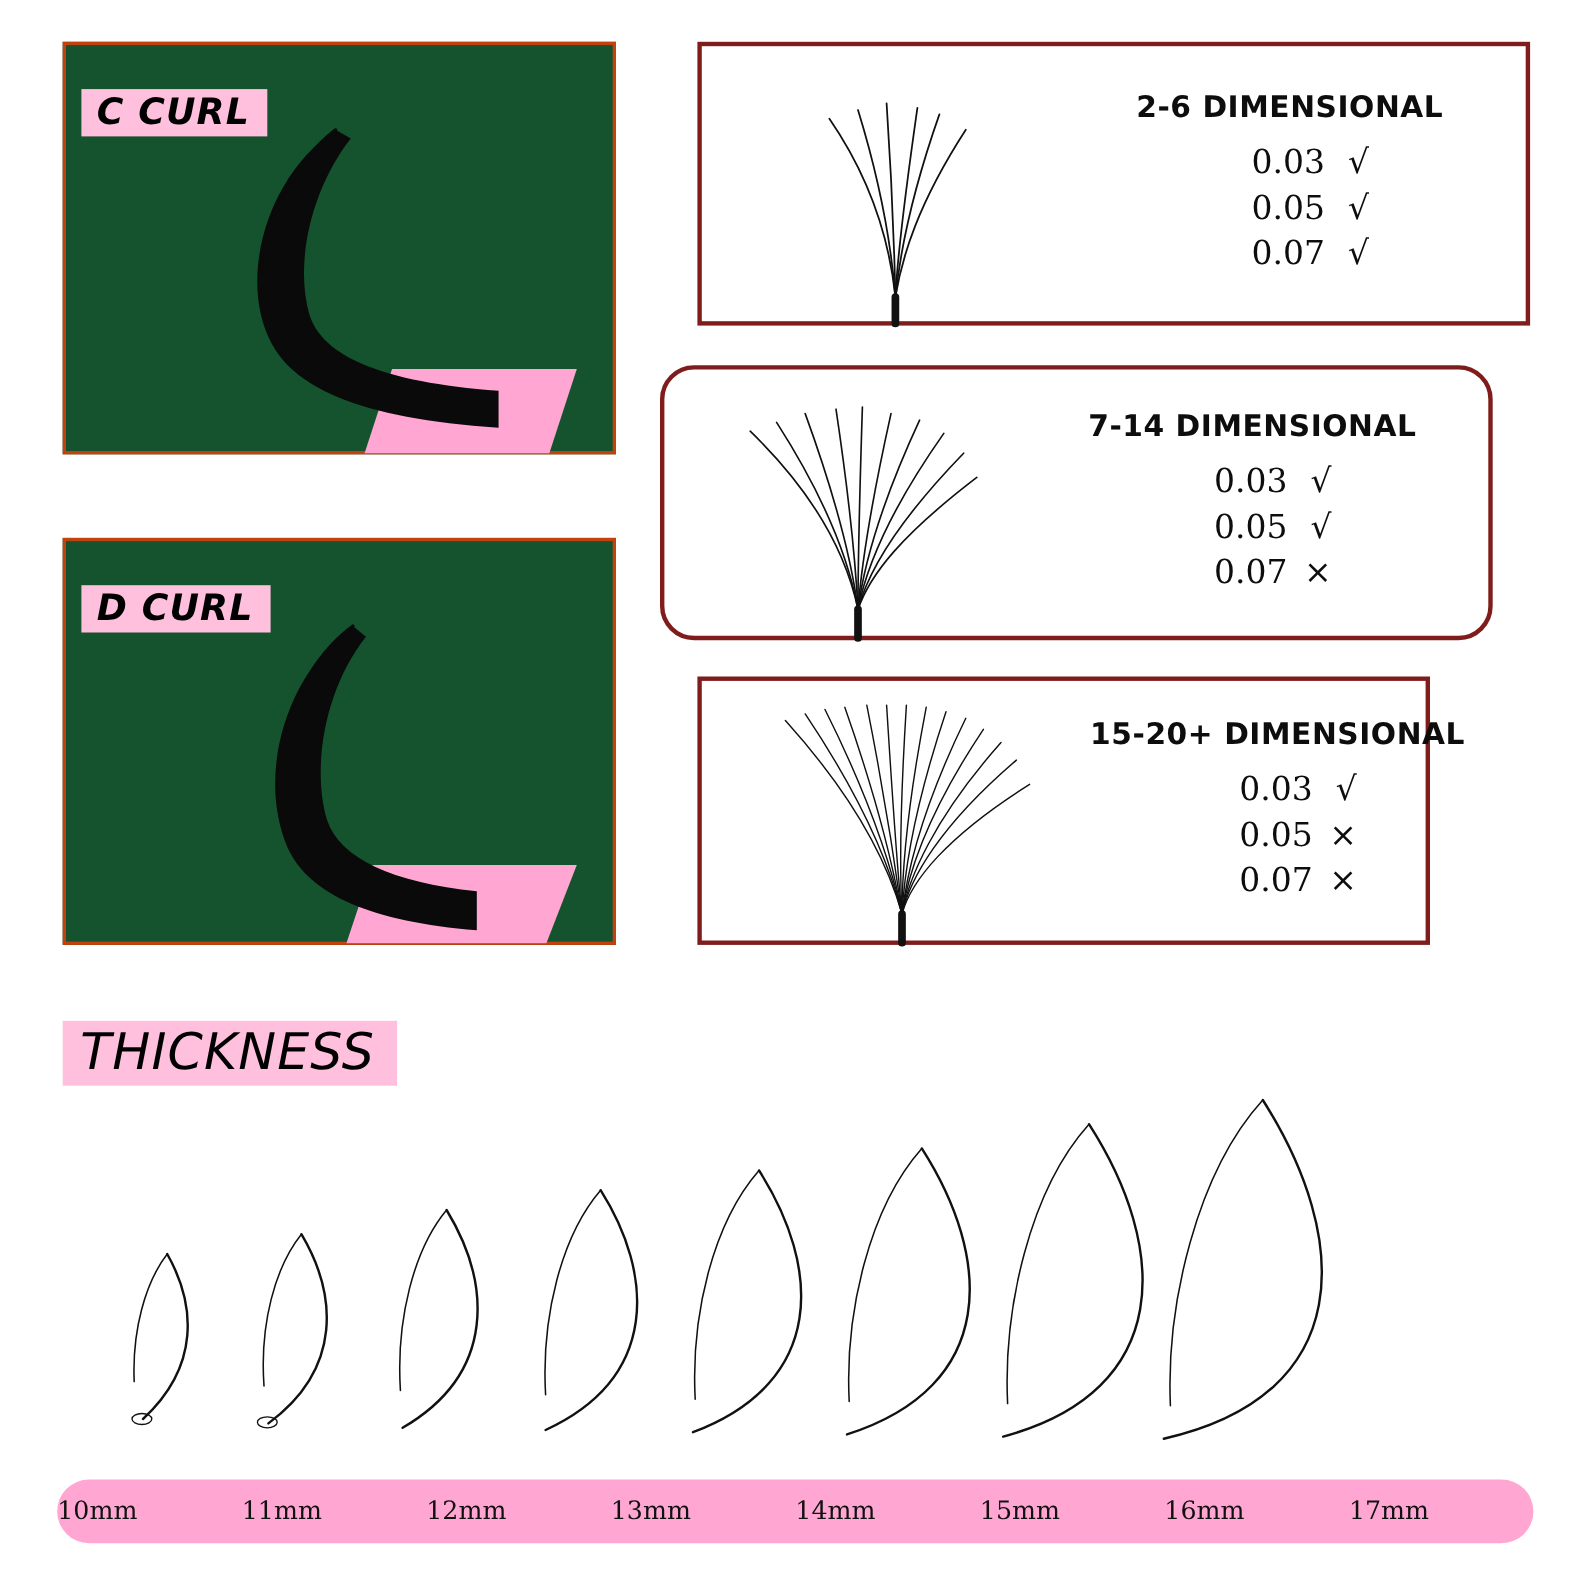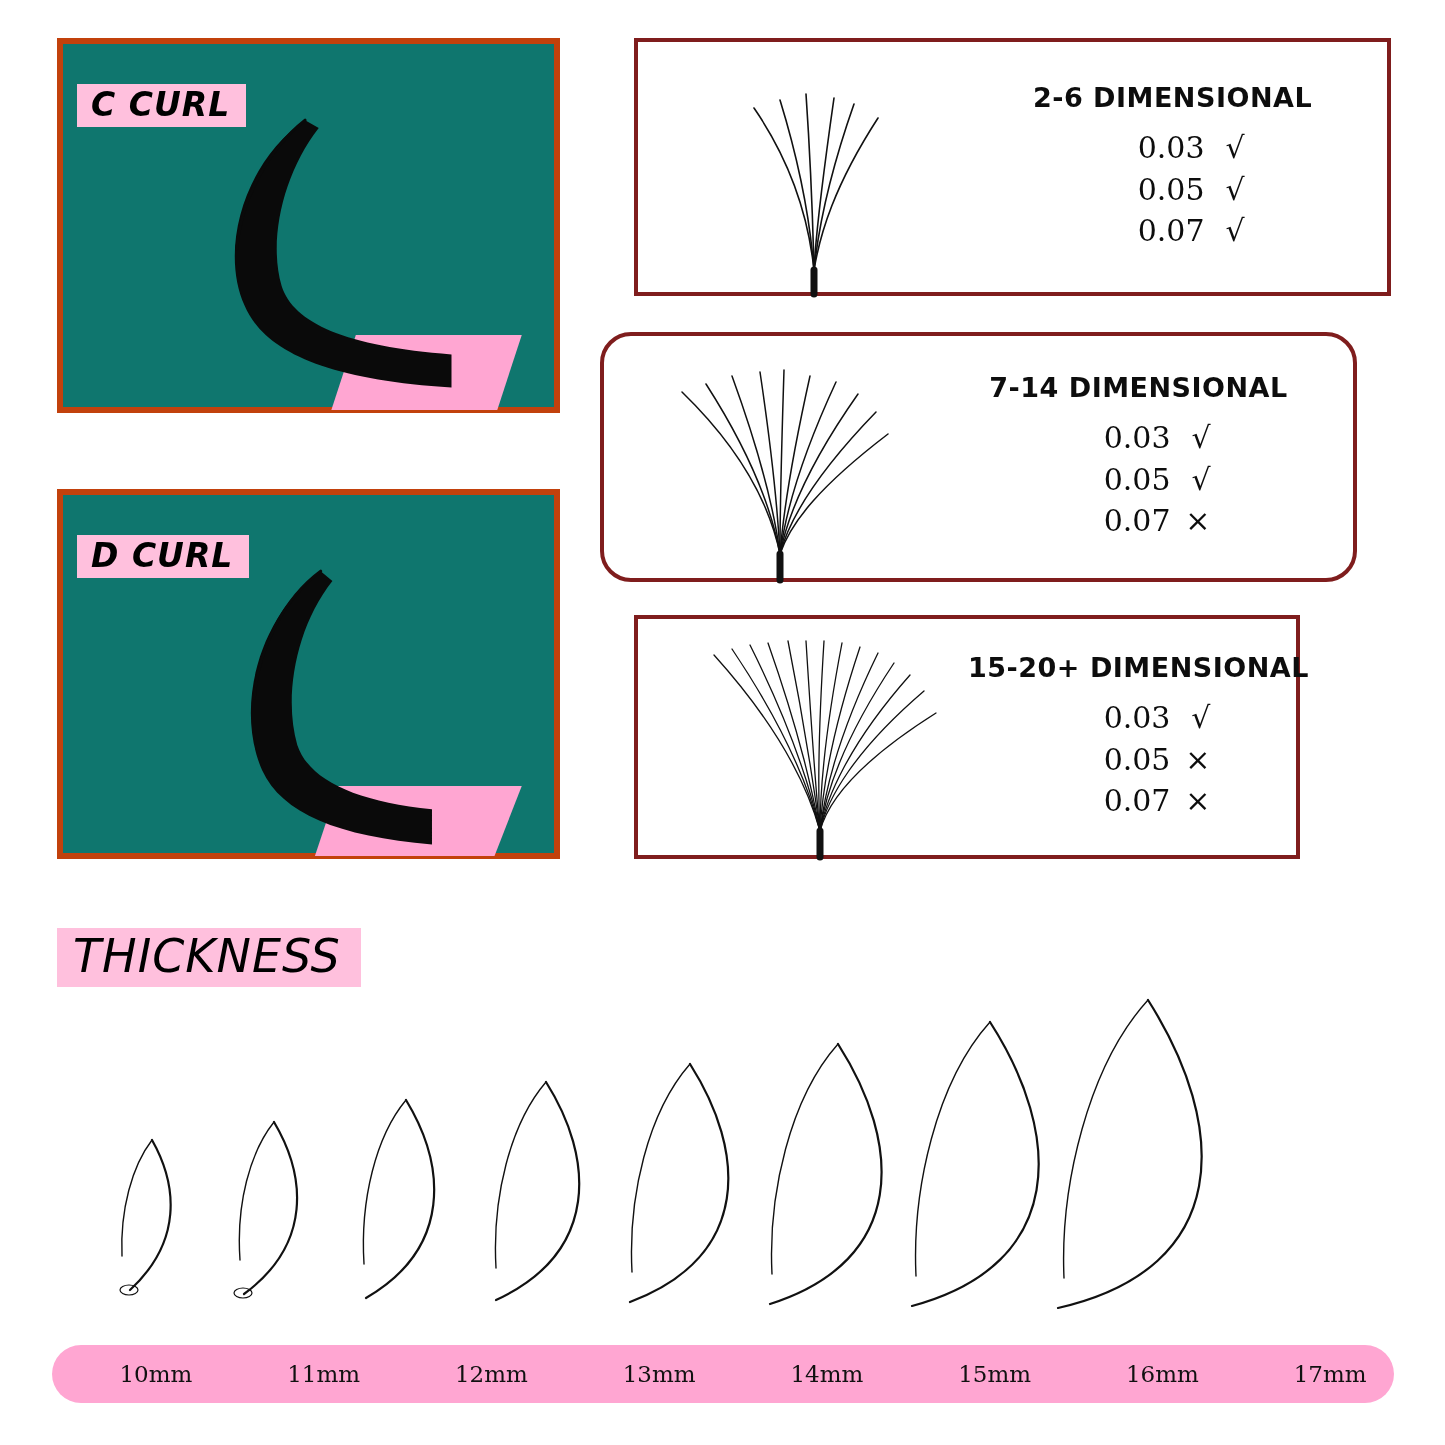--- a/index.html
+++ b/index.html
@@ -16,23 +16,23 @@
   }
   .root {
     position: relative;
     width: 1445px;
     height: 1445px;
   }
 
   
   .curl-panel {
     position: absolute;
-    border: 6px solid #c2410c;
+    border: 3px solid #c2410c;
     box-sizing: border-box;
-    background: #0f766e;
+    background: #14532d;
   }
   #curl-c { left: 57px;  top: 38px;  width: 503px; height: 375px; }
   #curl-d { left: 57px;  top: 489px; width: 503px; height: 370px; }
 
   .curl-label {
     position: absolute;
     left: 14px;
     top: 40px;
     background: #ffc0dd;
     padding: 4px 16px 6px 14px;
@@ -53,21 +53,21 @@
     position: absolute;
     border: 4px solid #7f1d1d;
     box-sizing: border-box;
     background: #ffffff;
     display: flex;
     flex-direction: row;
     align-items: center;
   }
   #dim-0 { left: 634px; top: 38px;  width: 757px; height: 258px; }
   #dim-1 { left: 600px; top: 332px; width: 757px; height: 250px; border-radius: 31px; }
-  #dim-2 { left: 634px; top: 615px; width: 666px; height: 244px; }
+  #dim-2 { left: 634px; top: 615px; width: 666px; height: 244px; gap: 23px; }
 
   .fan-art {
     width: 330px;
     height: 100%;
     position: relative;
     flex: 0 0 330px;
   }
   .dim-text {
     flex: 1 1 auto;
     text-align: center;
@@ -138,25 +138,24 @@
     border-radius: 29px;
   }
   .pill-labels {
     position: absolute;
     inset: 0;
     display: flex;
     align-items: center;
   }
   .pill-label {
     flex: 1 1 0;
-    text-align: center;
+    text-align: left;
     font-family: "DejaVu Serif", serif;
     font-size: 23px;
     color: #111111;
-    margin-left: 40px;
   }
 </style>
 </head>
 <body>
 
 <div class="root">
 
   <div class="curl-panel" id="curl-c">
     <svg class="curl-art" viewBox="0 0 503 375">
       <polygon points="300,298 470,298 440,390 270,390" fill="#ffa6d2"></polygon>

